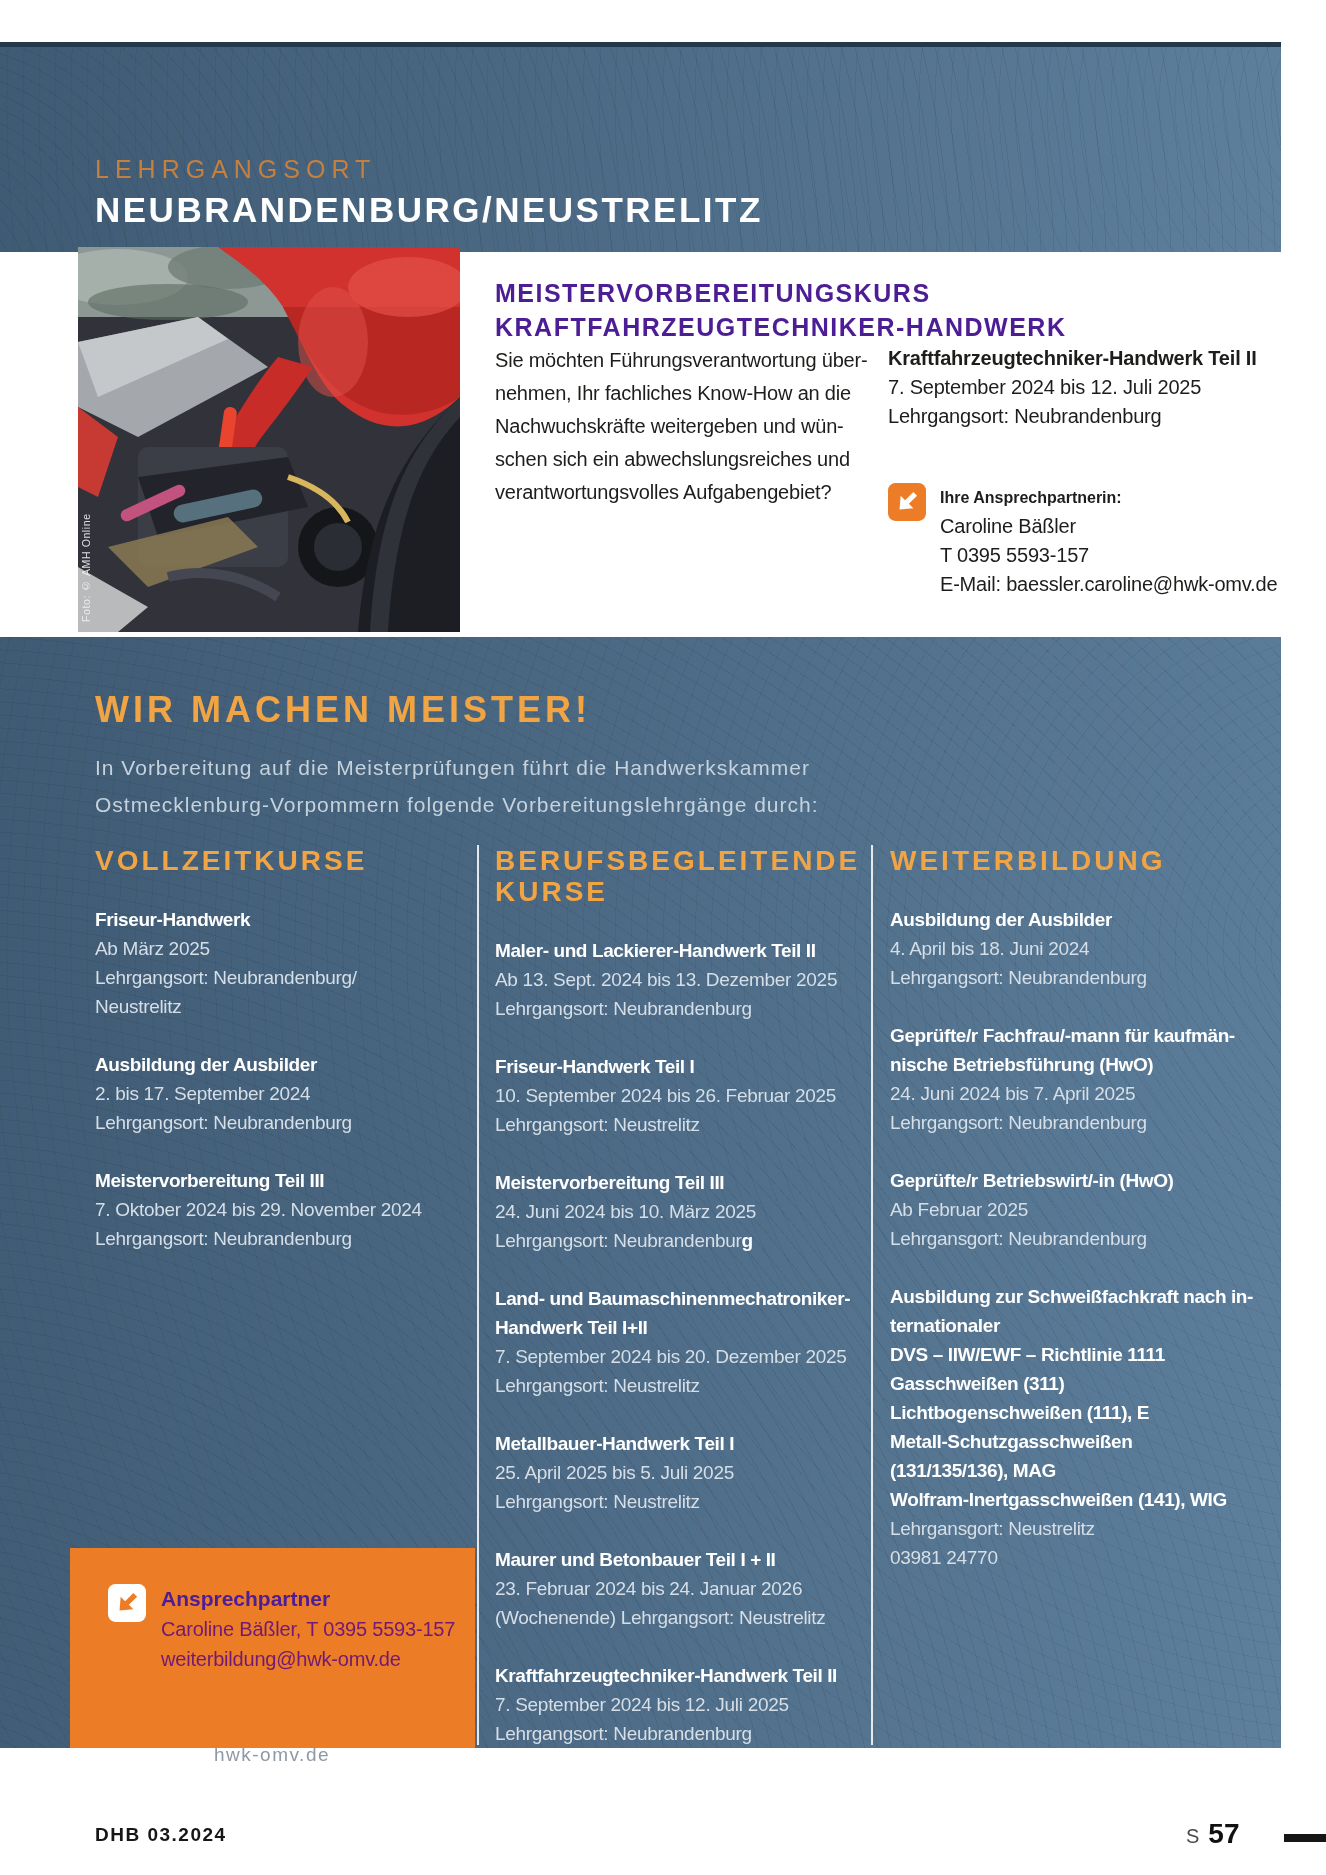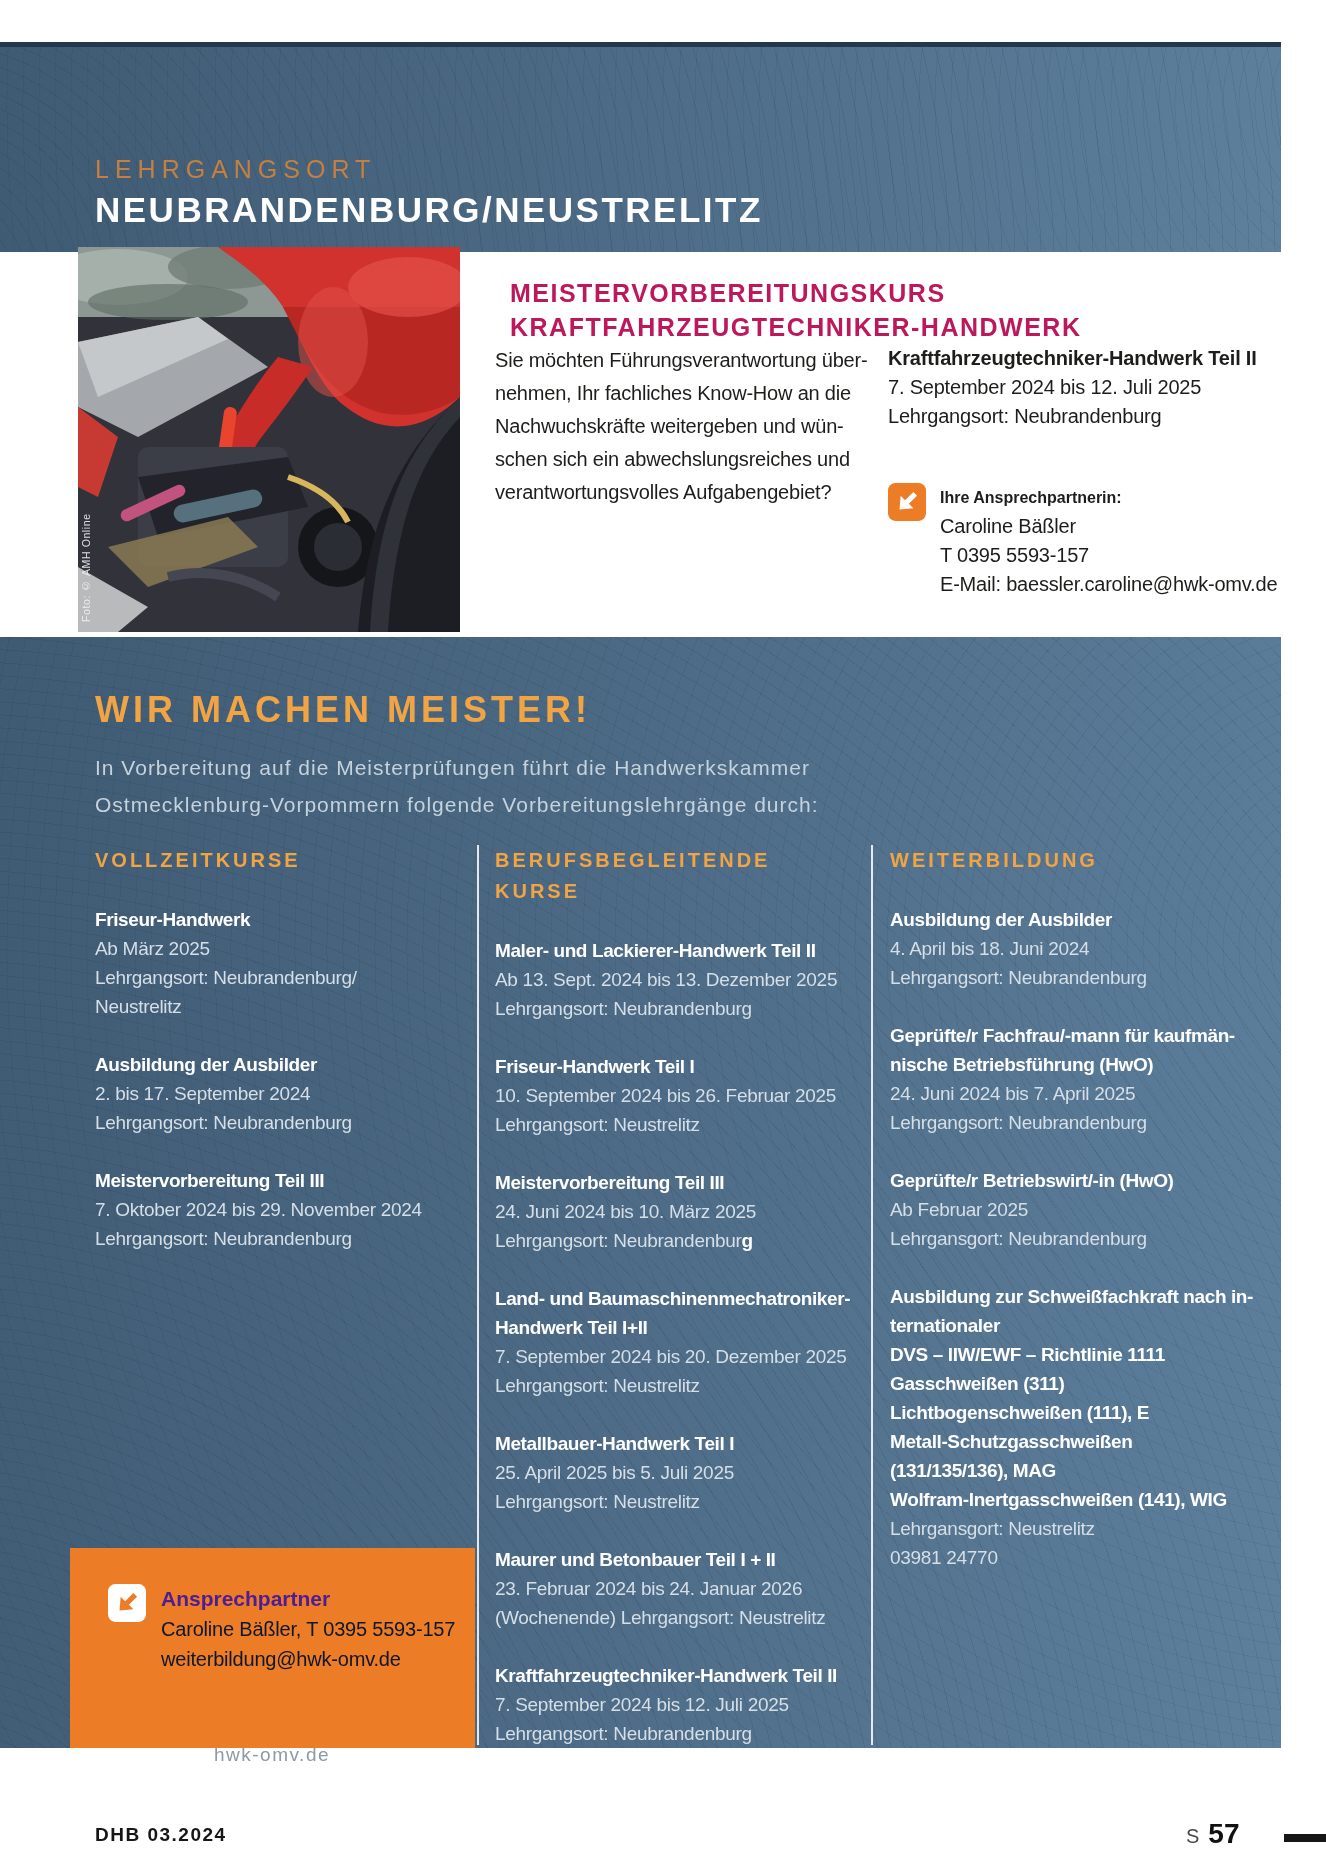--- a/index.html
+++ b/index.html
@@ -35,21 +35,21 @@
   .photo-credit{
     position:absolute; left:2px; top:195px; height:180px;
     writing-mode:vertical-rl; transform:rotate(180deg);
     font-size:10.5px; letter-spacing:.6px; color:#f2f2f2; opacity:.9;
   }
 
   .preline{ white-space:pre-line; }
 
   .intro-heading{
     position:absolute; left:495px; top:276px; font-size:25px; font-weight:800;
-    letter-spacing:1.5px; line-height:34px; color:#be185d;margin-left:15px;
+    letter-spacing:1.5px; line-height:34px; color:#4c1d95;
   }
   .intro-p{
     position:absolute; left:495px; width:400px; font-size:20px; line-height:33px;
     letter-spacing:-0.2px; color:#1d1d1b;
   }
   .p1{ top:344px; }
   .p2{ top:520px; font-weight:700; }
 
   .side-course{ position:absolute; left:888px; top:344px; font-size:20px; line-height:29px; color:#1d1d1b; letter-spacing:-0.2px;}
   .sc-title{ font-weight:700; }
@@ -68,38 +68,38 @@
     position:absolute; left:95px; top:112px; font-size:21px; line-height:37px;
     letter-spacing:1px; color:#c6d2dc;
   }
 
   .columns{ position:absolute; left:0; top:208px; width:1281px; height:903px; }
   .course-col{ position:absolute; top:0; }
   .col0{ left:95px;  width:360px; }
   .col1{ left:495px; width:360px; }
   .col2{ left:890px; width:390px; }
   .course-col-header{
-    font-size:20px; font-weight:800; letter-spacing:3px; color:#f1a444;
+    font-size:28px; font-weight:800; letter-spacing:3px; color:#f1a444;
     line-height:31px; margin-bottom:29px; white-space:pre-line;
   }
   .course-entry{ margin-bottom:29px; }
   .course-line{ font-size:19px; line-height:29px; white-space:nowrap; letter-spacing:-0.3px; }
   .course-line .b{ font-weight:700; color:#ffffff; letter-spacing:-0.4px; }
   .course-line .r{ font-weight:400; color:#d6dfe7; }
 
   .divider{ position:absolute; top:208px; width:2px; height:900px; background:rgba(255,255,255,.85); }
   .d1{ left:477px; } .d2{ left:871px; }
 
   .orange-box{
     position:absolute; left:70px; top:1548px; width:405px; height:200px;
     background:#ec7c26; z-index:3; box-sizing:border-box; padding:36px 0 0 38px;
     display:flex; gap:15px; align-items:flex-start;
   }
   .ob-label{ font-size:21px; font-weight:700; color:#4c1d95; line-height:30px; }
-  .ob-line{ font-size:20px; color:#0f172a; line-height:30px; letter-spacing:-0.2px; }
+  .ob-line{ font-size:20px; color:#701a75; line-height:30px; letter-spacing:-0.2px; }
 
   .f-issue{ position:absolute; left:95px; top:1824px; font-size:19px; font-weight:800; letter-spacing:1.5px; color:#161616; }
   .f-site{ position:absolute; left:214px; top:1744px; font-size:19px; letter-spacing:1.5px; color:#8d99a4; }
   .f-page{ position:absolute; left:1186px; top:1818px; display:flex; align-items:baseline; gap:9px; }
   .f-page-prefix{ font-size:20px; color:#4a4a4a; }
   .f-page-num{ font-size:28px; font-weight:800; color:#111111;text-align:right; }
   .f-bar{ position:absolute; left:1284px; top:1834px; width:42px; height:8px; background:#161616; }
 </style>
 </head>
 <body>

